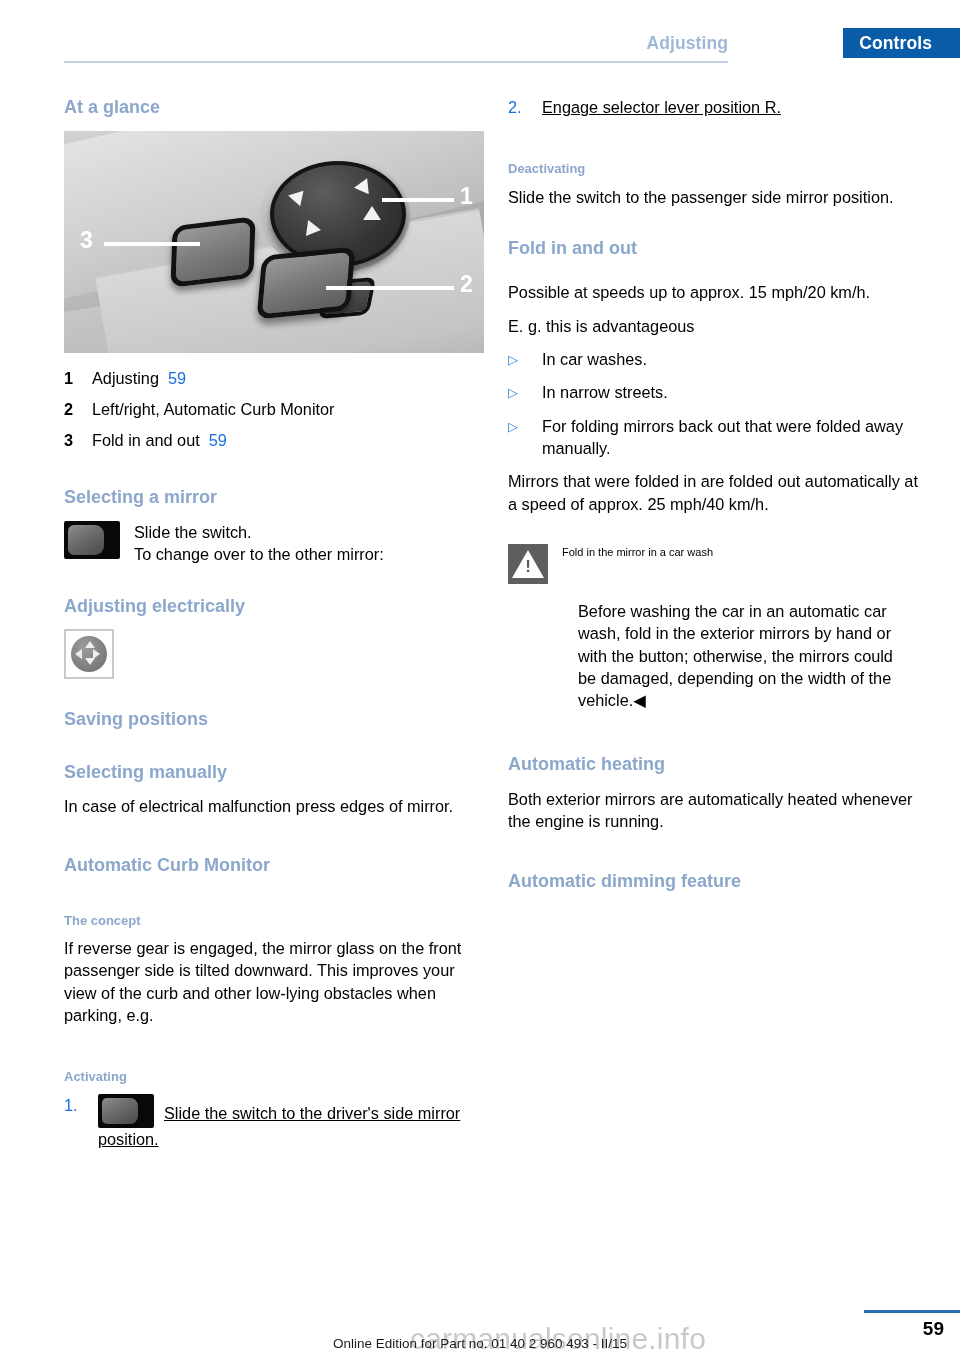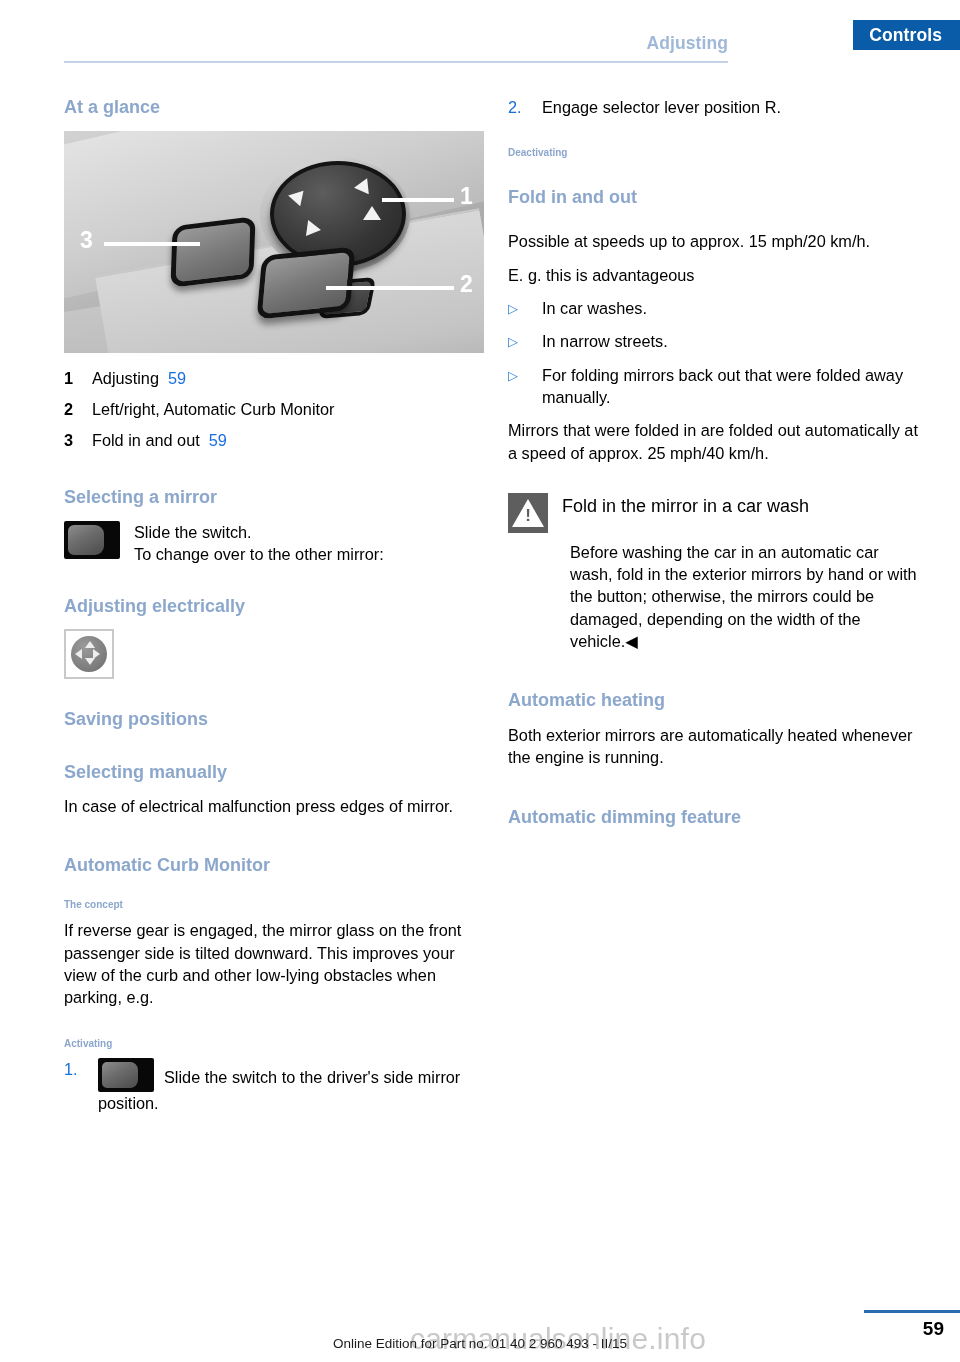--- a/index.html
+++ b/index.html
@@ -18,26 +18,26 @@
 
   
   .header {
     position: absolute;
     top: 0; left: 0;
     width: 960px;
     height: 62px;
   }
   .header-bar {
     position: absolute;
-    top: 20px; right: 0;
+    top: 28px; right: 0;
     height: 30px;
     background: #0b5ca8;
     display: flex;
     align-items: center;
-    padding: 0 18px 0 16px;
+    padding: 0 28px 0 16px;
     justify-content: center;
   }
   .header-chapter {
     position: absolute;
     top: 28px;
     right: 232px;
     height: 30px;
     display: flex;
     align-items: center;
     font-size: 17.5px;
@@ -71,24 +71,24 @@
   .col-right { left: 508px; }
 
   h2.sec {
     font-size: 18px;
     font-weight: bold;
     color: #8ca7cc;
     margin: 0 0 12px 0;
     line-height: 1.25;
   }
   h3.sub {
-    font-size: 10px;
+    font-size: 13px;
     font-weight: bold;
     color: #8ca7cc;
-    margin: 0 0 8px 0;
+    margin: 14px 0 8px 0;
     line-height: 1.25;
   }
   .gap-lg { height: 26px; }
   .gap-md { height: 18px; }
   .gap-sm { height: 10px; }
 
   p.body {
     font-size: 16.3px;
     line-height: 1.37;
     margin: 0 0 11px 0;
@@ -321,44 +321,44 @@
     line-height: 1;
   }
 
   
   .warn-block { margin-bottom: 11px; }
   .warn-head {
     display: flex;
     align-items: flex-start;
   }
   .warn-title {
-    font-size: 18px;
+    font-size: 11px;
     line-height: 1.37;
     padding-top: 1px;
   }
   .warn-body {
     font-size: 16.3px;
     line-height: 1.37;
-    margin: 8px;
+    margin: 16px;
   }
   .warn-first-line { padding-left: 54px; }
 
   
   .num-row {
     display: flex;
     font-size: 16.3px;
     line-height: 1.37;
     margin-bottom: 11px;
   }
   .num-row .num {
     width: 34px;
     flex: none;
     color: #1a6fe0;
   }
-  .num-row .num-txt { flex: 1; }
+  .num-row .num-txt { flex: 1; text-decoration: underline; }
 
   .bul-row {
     display: flex;
     font-size: 16.3px;
     line-height: 1.37;
     margin-bottom: 11px;
   }
   .bul-row .bul {
     width: 34px;
     flex: none;
@@ -527,20 +527,21 @@
 <div class="col col-right">
 
   <div class="num-row">
     <span class="num">2.</span>
     <span class="num-txt">Engage selector lever position R.</span>
   </div>
 
   <div class="gap-md"></div>
 
   <h3 class="sub">Deactivating</h3>
+  <p class="body">Slide the switch to the passenger side mirror position.</p>
 
   <div class="gap-md"></div>
 
   <h2 class="sec">Fold in and out</h2>
 
   <div class="gap-sm"></div>
 
   <p class="body">Possible at speeds up to approx. 15 mph/20 km/h.</p>
   <p class="body">E. g. this is advantageous</p>
 

